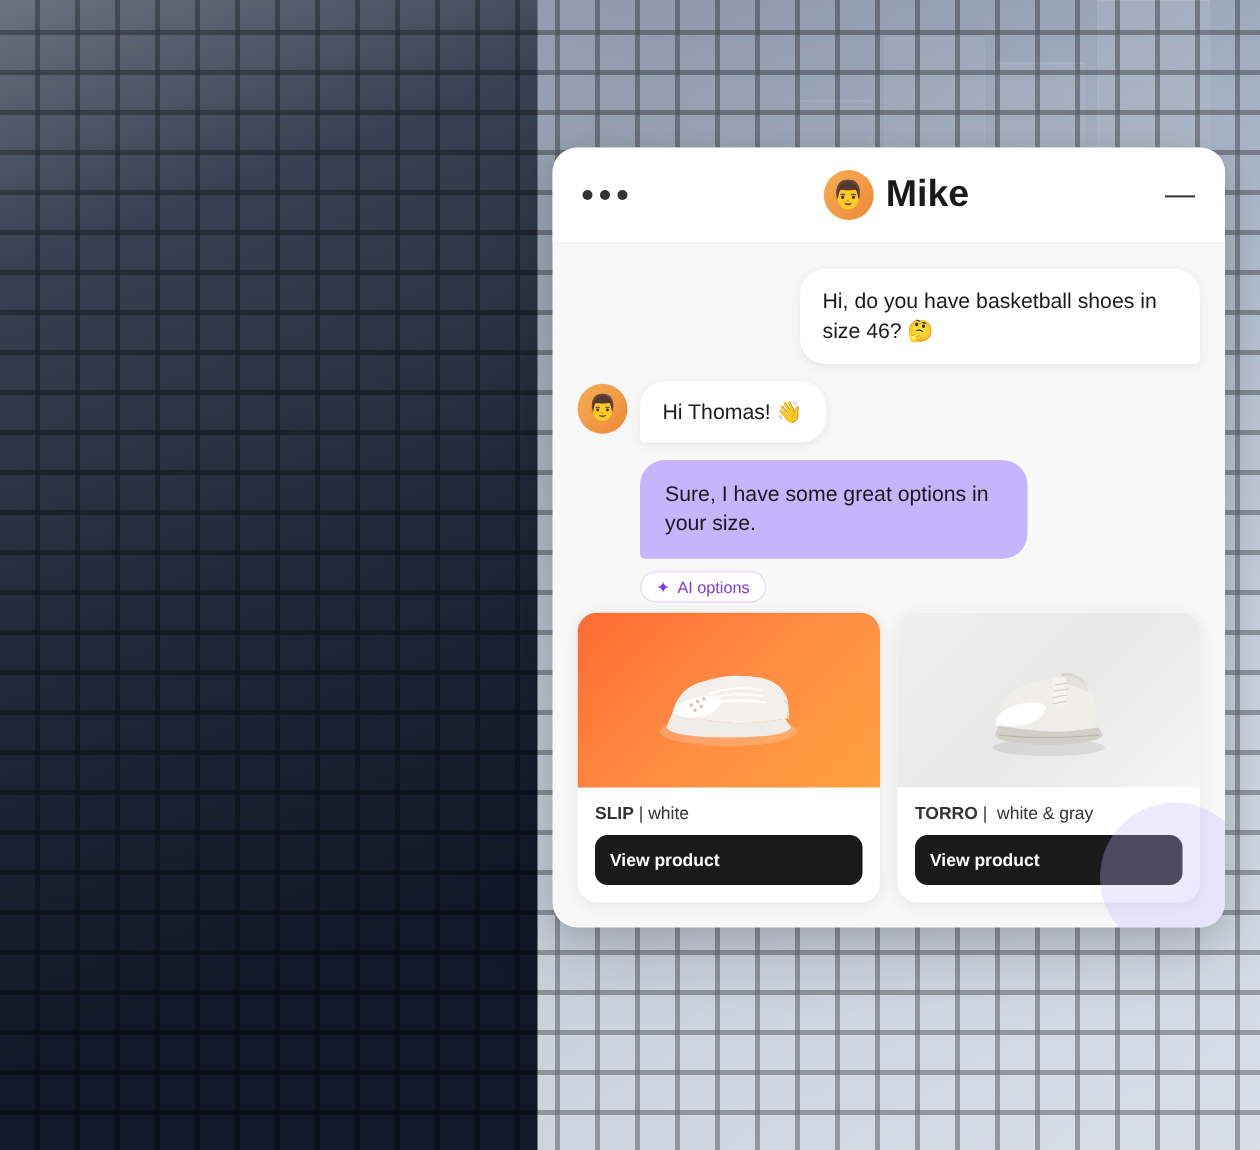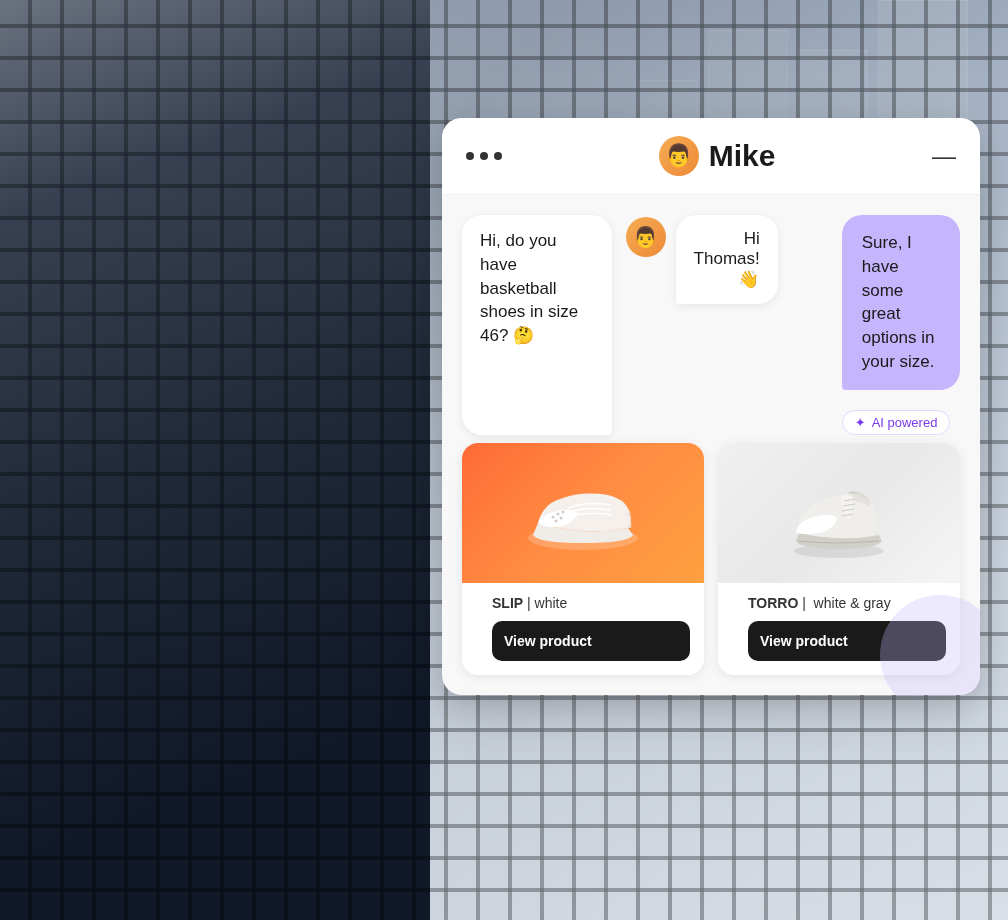--- a/index.html
+++ b/index.html
@@ -122,21 +122,21 @@
       font-size: 24px;
       font-weight: 300;
       color: #333;
       line-height: 1;
     }
 
     
     .chat-body {
       padding: 20px 20px 8px 20px;
       display: flex;
-      flex-direction: row;
+      flex-direction: column;
       gap: 14px;
     }
 
     
     .msg-user {
       display: flex;
       justify-content: flex-end;
     }
 
     .msg-bubble-user {
@@ -176,21 +176,21 @@
       padding: 14px 18px;
       font-size: 17px;
       color: #1a1a1a;
       box-shadow: 0 2px 8px rgba(0,0,0,0.08);
       text-align: right;
     }
 
     .msg-agent-block {
       display: flex;
       flex-direction: column;
-      gap: 20px;
+      gap: 10px;
     }
 
     .msg-bubble-agent-main {
       background: #c4b5fd;
       border-radius: 20px 20px 20px 4px;
       padding: 16px 20px;
       font-size: 17px;
       color: #1a1a1a;
       line-height: 1.4;
       max-width: 310px;
@@ -249,21 +249,20 @@
     }
 
     
     .shoe-svg {
       width: 130px;
       height: 100px;
     }
 
     .product-info {
       padding: 12px 14px 14px 14px;
-      margin-left: 16px;
     }
 
     .product-name {
       font-size: 14px;
       color: #333;
       margin-bottom: 10px;
       font-weight: 400;
     }
 
     .product-name strong {
@@ -344,21 +343,21 @@
       <div class="msg-bubble-agent-hi">Hi Thomas! 👋</div>
     </div>
 
     <div class="msg-agent-block">
       <div style="padding-left: 50px;">
         <div class="msg-bubble-agent-main">Sure, I have some great options in your size.</div>
       </div>
       <div style="padding-left: 50px;">
         <div class="ai-badge">
           <span class="ai-badge-star">✦</span>
-          <span>AI powered</span>
+          <span>AI options</span>
         </div>
       </div>
     </div>
 
   </div>
 
   <div class="products-section">
 
     <div class="product-card">
       <div class="product-image product-image-orange">

